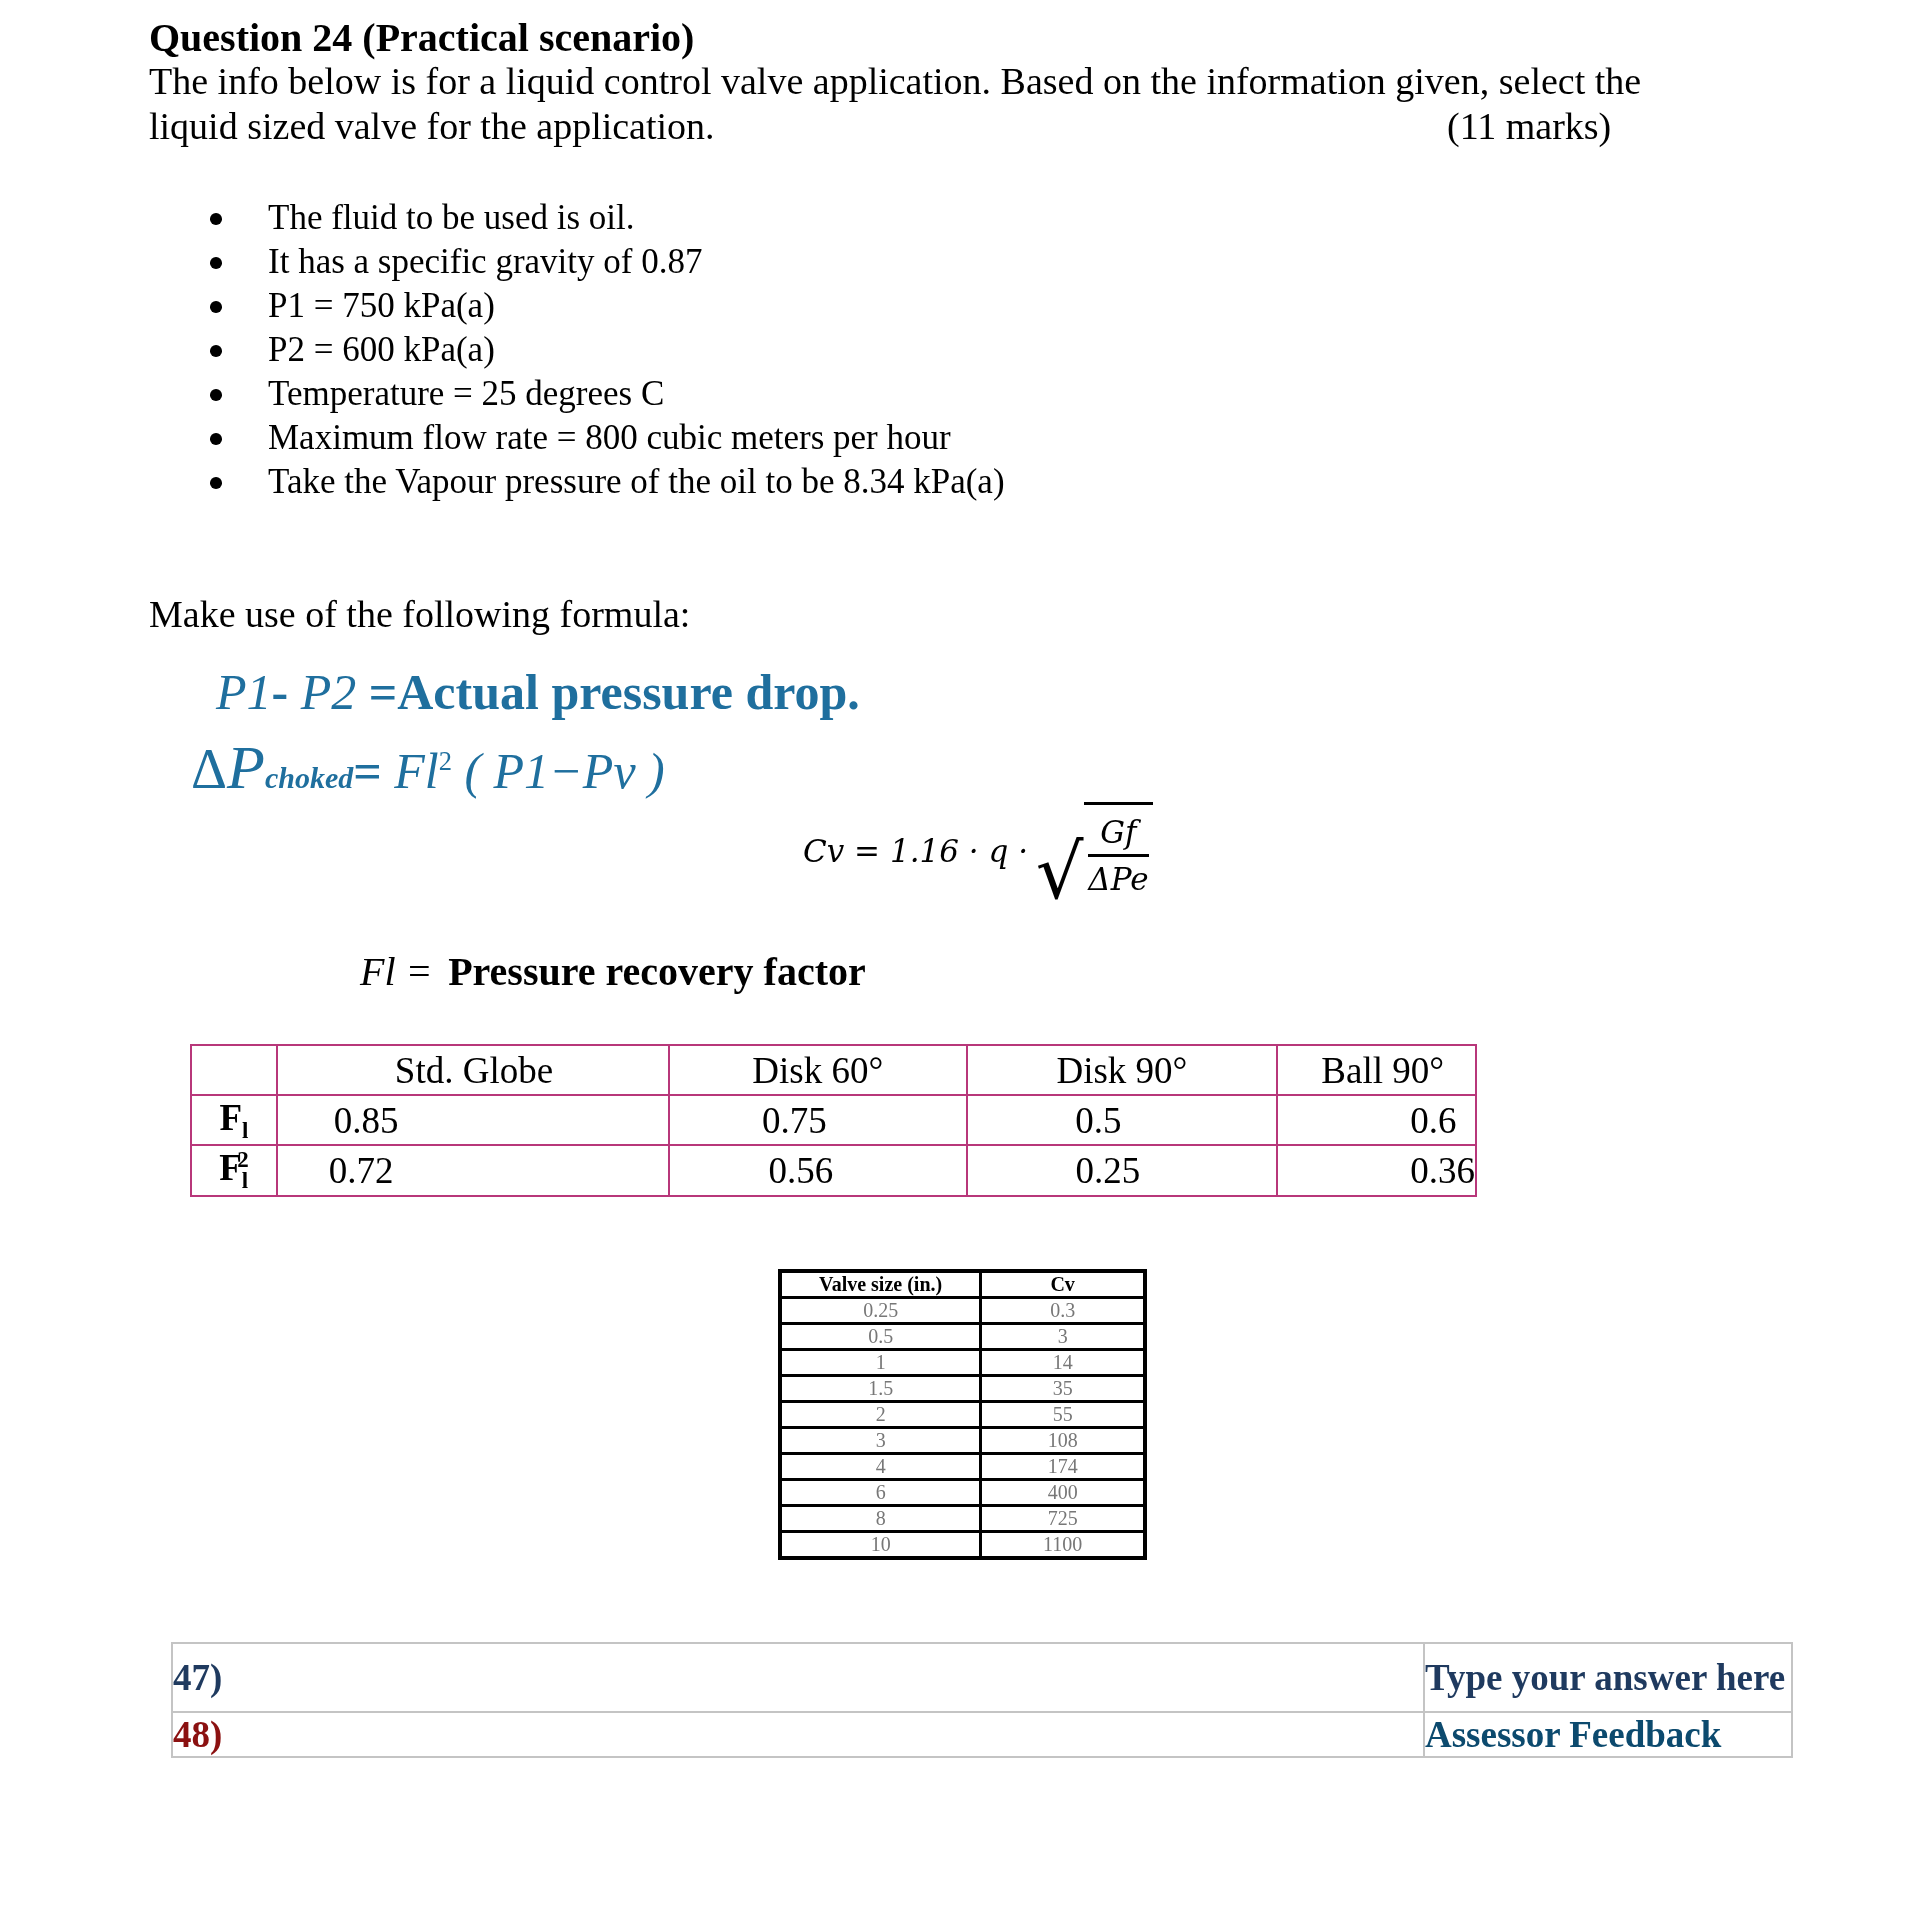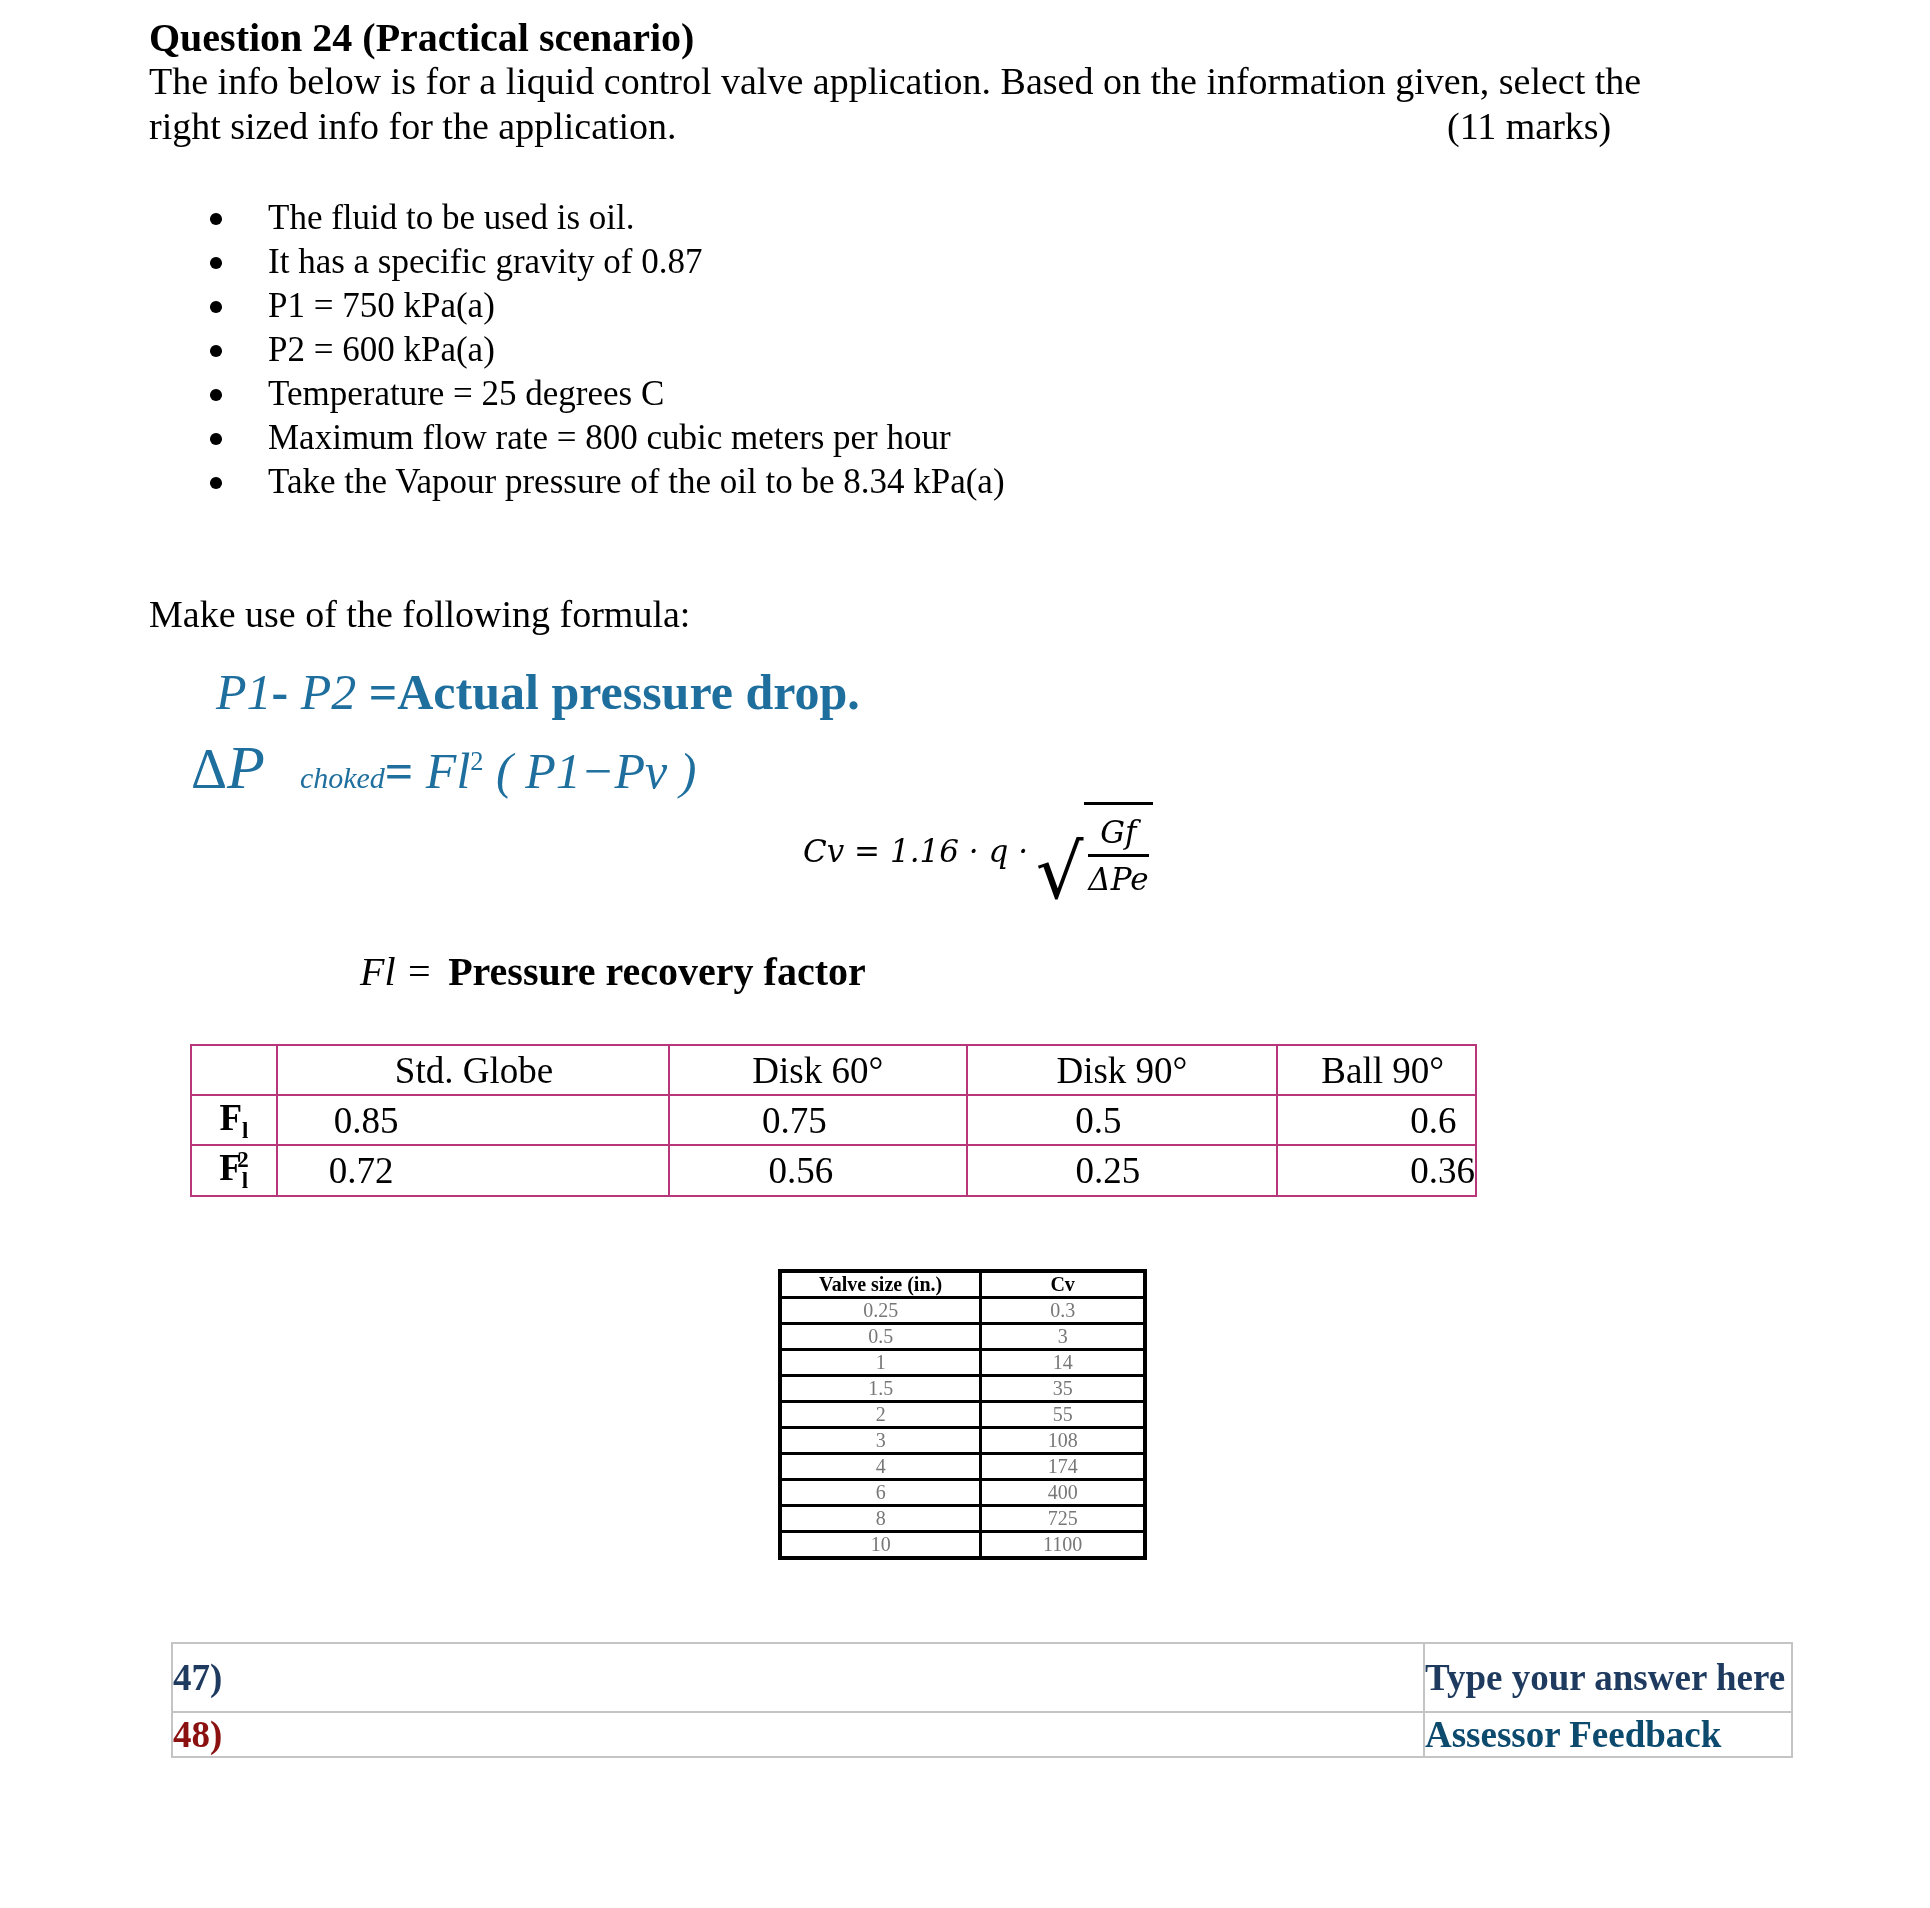--- a/index.html
+++ b/index.html
@@ -12,21 +12,21 @@
   .bullets { left:204px; top:196px; margin:0; padding:0; list-style:none; font-size:35px; }
   .bullets li { position:relative; height:44px; line-height:44px; padding-left:64px; white-space:nowrap; }
   .bullets li .dot { position:absolute; left:6.2px; top:17px; width:11.7px; height:11.7px; border-radius:50%; background:#000; }
   .lead { left:149px; top:592px; font-size:38px; }
   .blue { color:#1f6f9e; font-weight:bold; }
   .f1 { left:216px; top:663px; font-size:50px; white-space:nowrap; }
   .f1 i { font-weight:normal; font-style:italic; }
   .f2 { left:191px; top:732px; font-size:50px; white-space:nowrap; }
   .f2 .delta { font-size:56px; font-weight:normal; }
   .f2 .bigP { font-size:62px; font-style:italic; font-weight:normal; }
-  .f2 .sub { font-size:30px; font-style:italic; font-weight:normal;margin-left:35px; }
+  .f2 .sub { font-size:30px; font-style:italic; font-weight:bold; }
   .f2 i { font-style:italic; font-weight:normal; }
   .cv { left:803px; top:802px; font-family:"DejaVu Serif", serif; font-size:31px; display:flex; align-items:center; white-space:nowrap; }
   .cv .sqrt { display:flex; align-items:flex-end; margin-left:7.8px; }
   .cv .rad { font-size:75px; line-height:1; transform:translateY(9.3px); }
   .cv .frac { display:flex; flex-direction:column; align-items:center; border-top:3.1px solid #000; padding:4.7px 4.7px 0 4.7px; }
   .cv .frac span { font-style:italic; line-height:44px; }
   .cv .frac .bar { width:100%; height:3.1px; background:#000; }
   .fi { left:360px; top:948px; font-size:40px; white-space:nowrap;text-align:right; }
   .fi i { font-style:italic; font-weight:normal; }
   .fi b { margin-left:15.6px; }
@@ -46,21 +46,21 @@
   .ans { color:#1f3a5f; text-align:left; width:366px; }
   .num48 { color:#8b1111; }
   .fb { color:#0c4a6e; font-weight:bold; width:366px; }
 </style>
 </head>
 <body>
 
 <div class="abs title">Question 24 (Practical scenario)</div>
 <div class="abs intro">
   <div>The info below is for a liquid control valve application.  Based on the information given, select the</div>
-  <div>right sized info for the application.</div>
+  <div>liquid sized valve for the application.</div>
   <span class="marks">(11 marks)</span>
 </div>
 
 <ul class="abs bullets">
   <li><span class="dot"></span><span>The fluid to be used is oil.</span></li>
   <li><span class="dot"></span><span>It has a specific gravity of 0.87</span></li>
   <li><span class="dot"></span><span>P1 = 750 kPa(a)</span></li>
   <li><span class="dot"></span><span>P2 = 600 kPa(a)</span></li>
   <li><span class="dot"></span><span>Temperature = 25 degrees C</span></li>
   <li><span class="dot"></span><span>Maximum flow rate = 800 cubic meters per hour</span></li>

